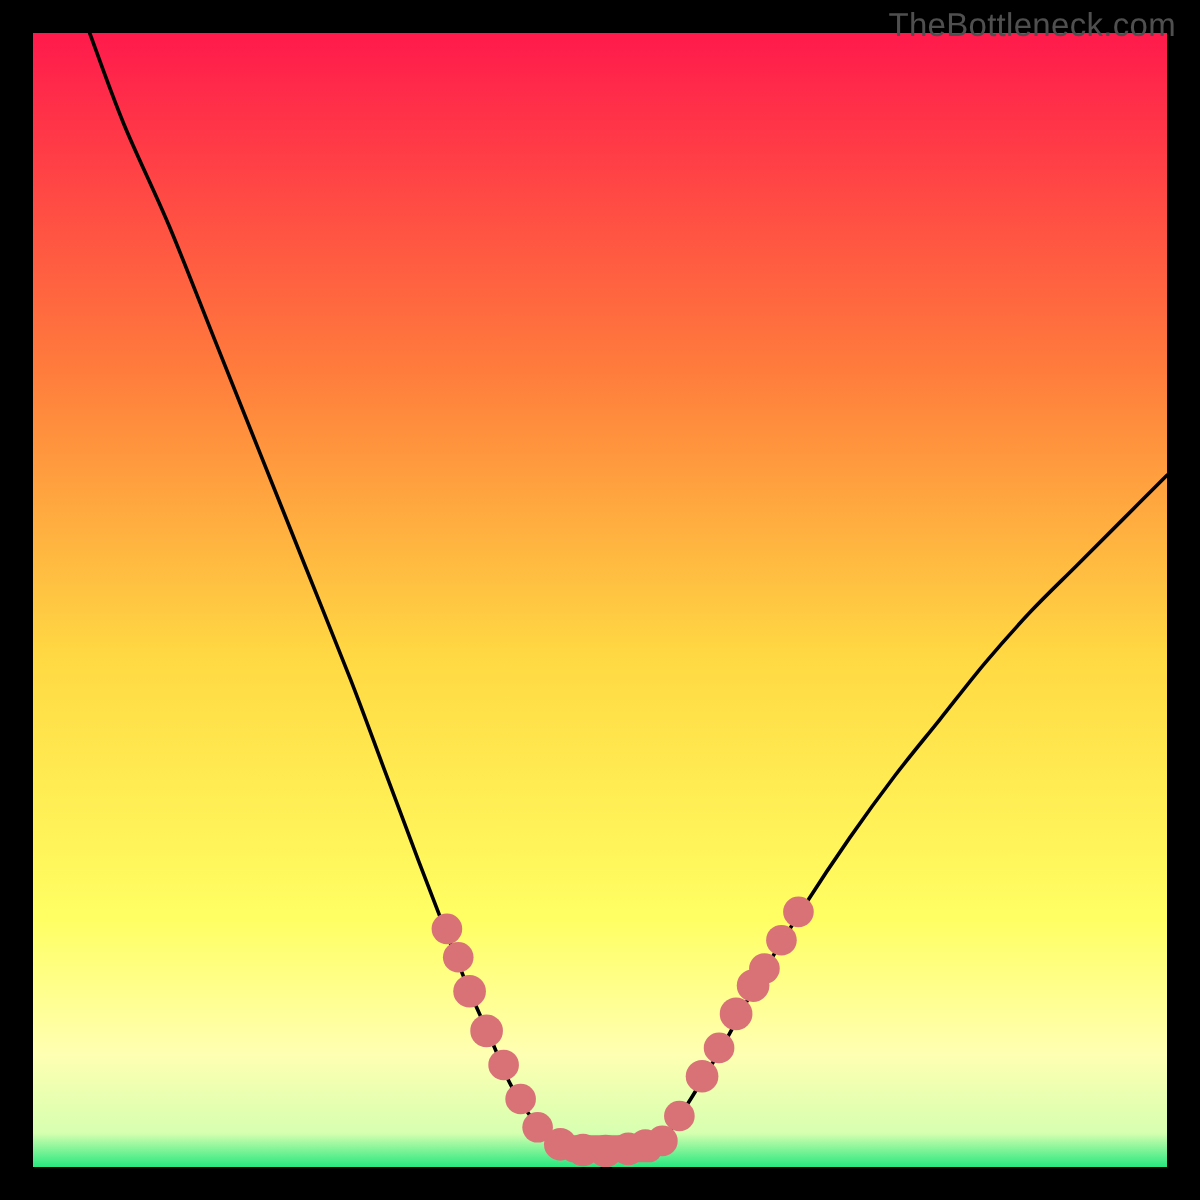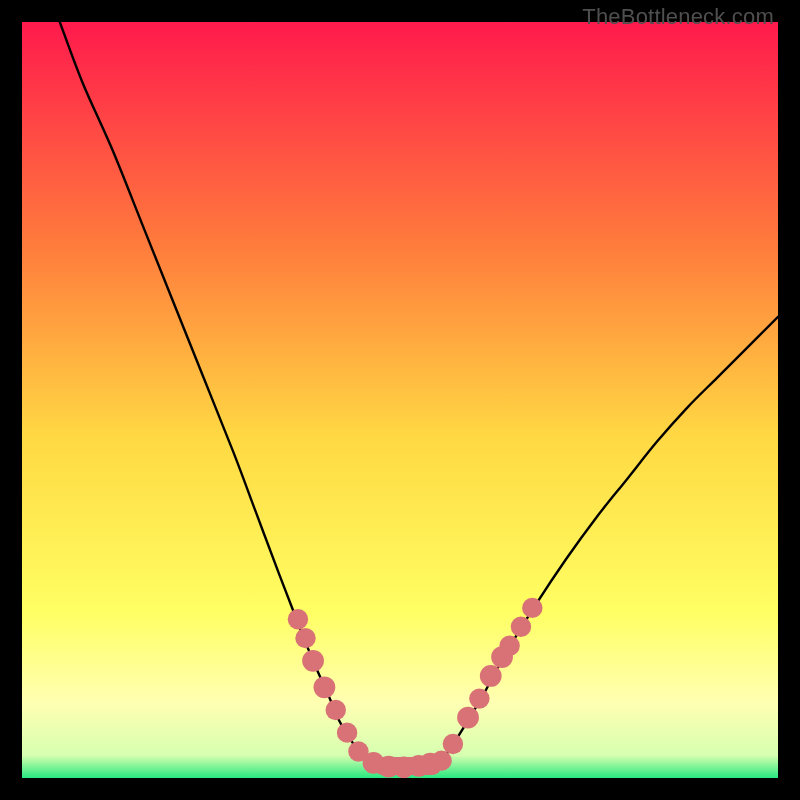--- a/index.html
+++ b/index.html
@@ -22,21 +22,21 @@
   .plot {
     position: absolute;
     left: 0;
     top: 0;
     width: 756px;
     height: 756px;
   }
   .watermark {
     position: absolute;
     top: 4px;
-    right: 26px;
+    right: 16px;
     color: #4f4f4f;
     font-size: 22px;
     letter-spacing: 0.2px;
     font-weight: 500;
   }
 </style>
 </head>
 <body>
 
 <div class="frame">

